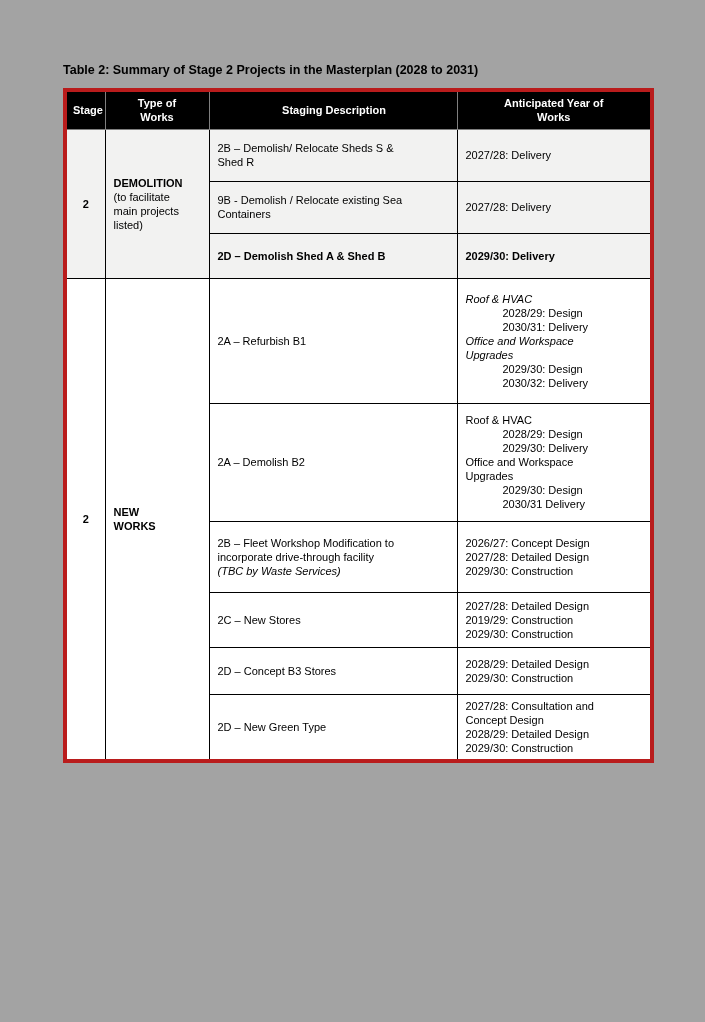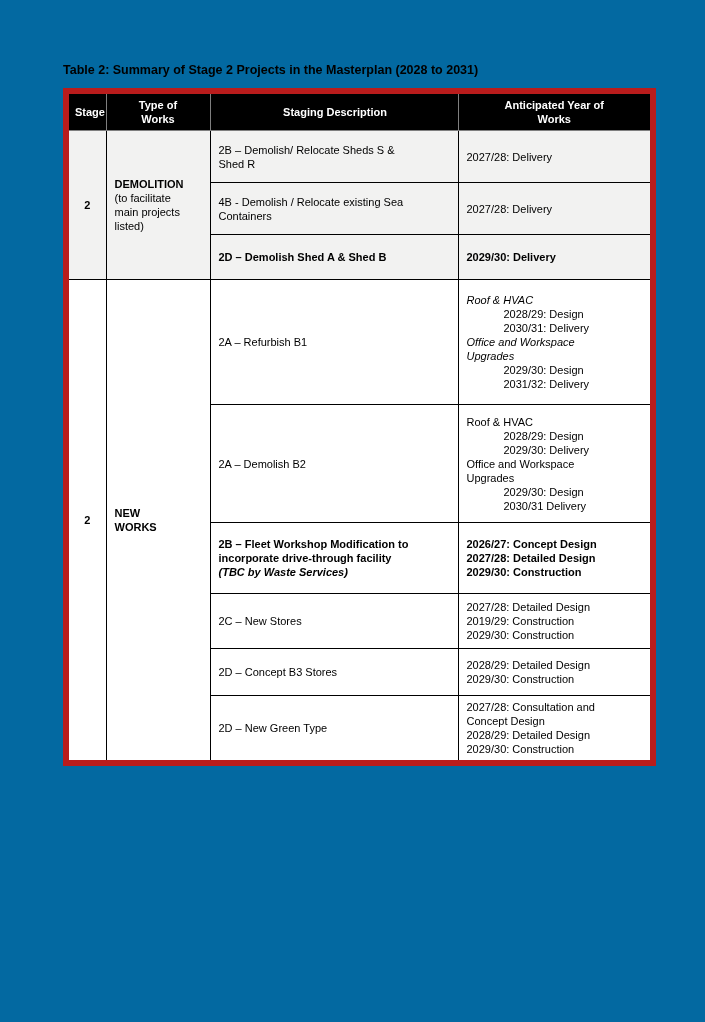--- a/index.html
+++ b/index.html
@@ -2,21 +2,21 @@
 <html><head>
 <meta charset="utf-8">
 <style>
   * { margin: 0; padding: 0; box-sizing: border-box; }
   html, body { background: #ffffff; }
   body { font-family: "Liberation Sans", sans-serif; color: #000; }
   .page {
     position: relative;
     width: 705px;
     height: 1022px;
-    background: #0369a1;
+    background: #a3a3a3;
     overflow: hidden;
     padding-left: 16px;
   }
   .content {
     position: absolute;
     left: 63px;
     top: 62px;
     width: 588px;
   }
   .doc-title {
@@ -25,21 +25,21 @@
     line-height: 16px;
     margin-bottom: 10px;
     white-space: pre-line;
   }
   table.masterplan {
     border-collapse: collapse;
     table-layout: fixed;
     width: 587px;
     font-size: 11px;
     line-height: 14px;
-    border: 6px solid #b91c1c;
+    border: 4px solid #b91c1c;
   }
   col.c-stage { width: 40px; }
   col.c-type  { width: 104px; }
   col.c-desc  { width: 248px; }
   col.c-year  { width: 195px; }
   th {
     background: #000000;
     color: #ffffff;
     font-weight: bold;
     font-size: 11px;
@@ -100,21 +100,21 @@
             <td class="desc-cell">
               <div class="line">2B – Demolish/ Relocate Sheds S &amp;
 Shed R</div>
             </td>
             <td class="year-cell">
               <div class="line">2027/28: Delivery</div>
             </td>
           </tr>
           <tr class="shaded" style="height: 52px;">
             <td class="desc-cell">
-              <div class="line">4B - Demolish / Relocate existing Sea
+              <div class="line">9B - Demolish / Relocate existing Sea
 Containers</div>
             </td>
             <td class="year-cell">
               <div class="line">2027/28: Delivery</div>
             </td>
           </tr>
           <tr class="shaded" style="height: 45px; font-weight: bold;">
             <td class="desc-cell">
               <div class="line">2D – Demolish Shed A &amp; Shed B</div>
             </td>
@@ -131,38 +131,38 @@
             <td class="desc-cell">
               <div class="line">2A – Refurbish B1</div>
             </td>
             <td class="year-cell">
               <div class="line italic">Roof &amp; HVAC</div>
               <div class="line indent">2028/29: Design</div>
               <div class="line indent">2030/31: Delivery</div>
               <div class="line italic">Office and Workspace
 Upgrades</div>
               <div class="line indent">2029/30: Design</div>
-              <div class="line indent">2031/32: Delivery</div>
+              <div class="line indent">2030/32: Delivery</div>
             </td>
           </tr>
           <tr style="height: 118px;">
             <td class="desc-cell">
               <div class="line">2A – Demolish B2</div>
             </td>
             <td class="year-cell">
               <div class="line">Roof &amp; HVAC</div>
               <div class="line indent">2028/29: Design</div>
               <div class="line indent">2029/30: Delivery</div>
               <div class="line">Office and Workspace
 Upgrades</div>
               <div class="line indent">2029/30: Design</div>
               <div class="line indent">2030/31 Delivery</div>
             </td>
           </tr>
-          <tr style="height: 71px; font-weight: bold;">
+          <tr style="height: 71px;">
             <td class="desc-cell">
               <div class="line">2B – Fleet Workshop Modification to
 incorporate drive-through facility</div>
               <div class="line italic">(TBC by Waste Services)</div>
             </td>
             <td class="year-cell">
               <div class="line">2026/27: Concept Design</div>
               <div class="line">2027/28: Detailed Design</div>
               <div class="line">2029/30: Construction</div>
             </td>

